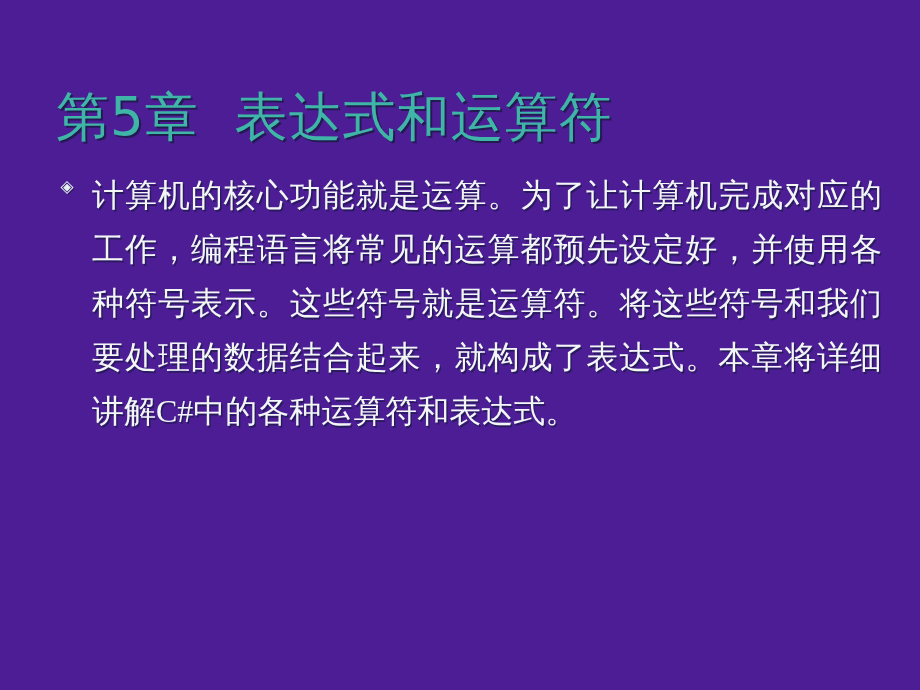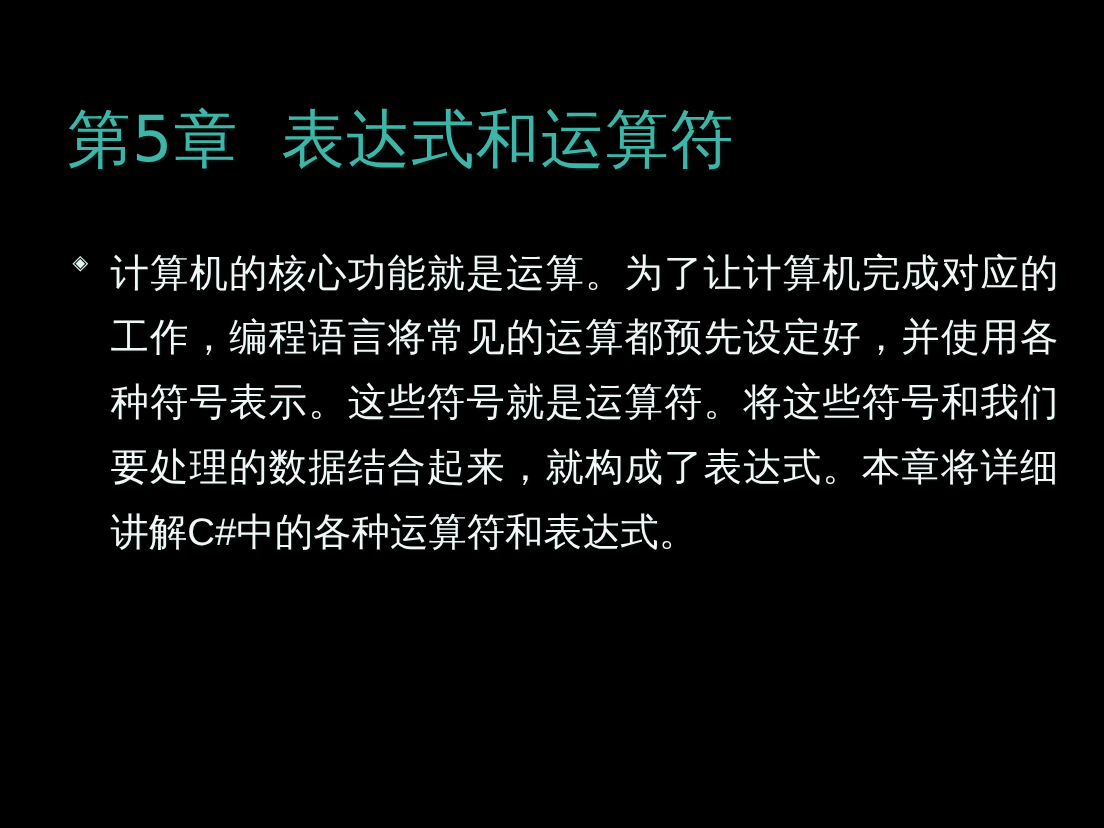--- a/index.html
+++ b/index.html
@@ -11,21 +11,21 @@
     height: 690px;
     background: #02484a;
     font-family: "Liberation Sans", sans-serif;
     overflow: hidden;
   }
 
   .slide {
     position: relative;
     width: 920px;
     height: 690px;
-    background: #000000;
+    background: #4c1d95;
     box-sizing: border-box;
   }
 
   
   .slide-title {
     position: absolute;
     left: 56px;
     top: 48px;
     width: 820px;
     font-family: "DejaVu Sans", "Liberation Sans", sans-serif;
@@ -60,29 +60,28 @@
     height: 22px;
     color: #e7f2f0;
     font-size: 17px;
     line-height: 22px;
     text-align: center;
     text-shadow: 1px 1px 0 rgba(0, 22, 24, 0.5);
   }
 
   .bullet-text {
     display: block;
-    font-family: Liberation Sans, sans-serif;
+    font-family: Liberation Serif, serif;
     font-size: 32px;
     line-height: 54px;
     color: #f2f7f6;
     text-align: justify;
     text-justify: inter-character;
     letter-spacing: 0px;
     text-shadow: 1.5px 1.5px 0 rgba(0, 24, 26, 0.45);
-    margin-top: 32px;
   }
 </style>
 </head>
 <body>
 
 <div class="slide">
 
   <h1 class="slide-title">第5章  表达式和运算符</h1>
 
   <div class="body-block">

